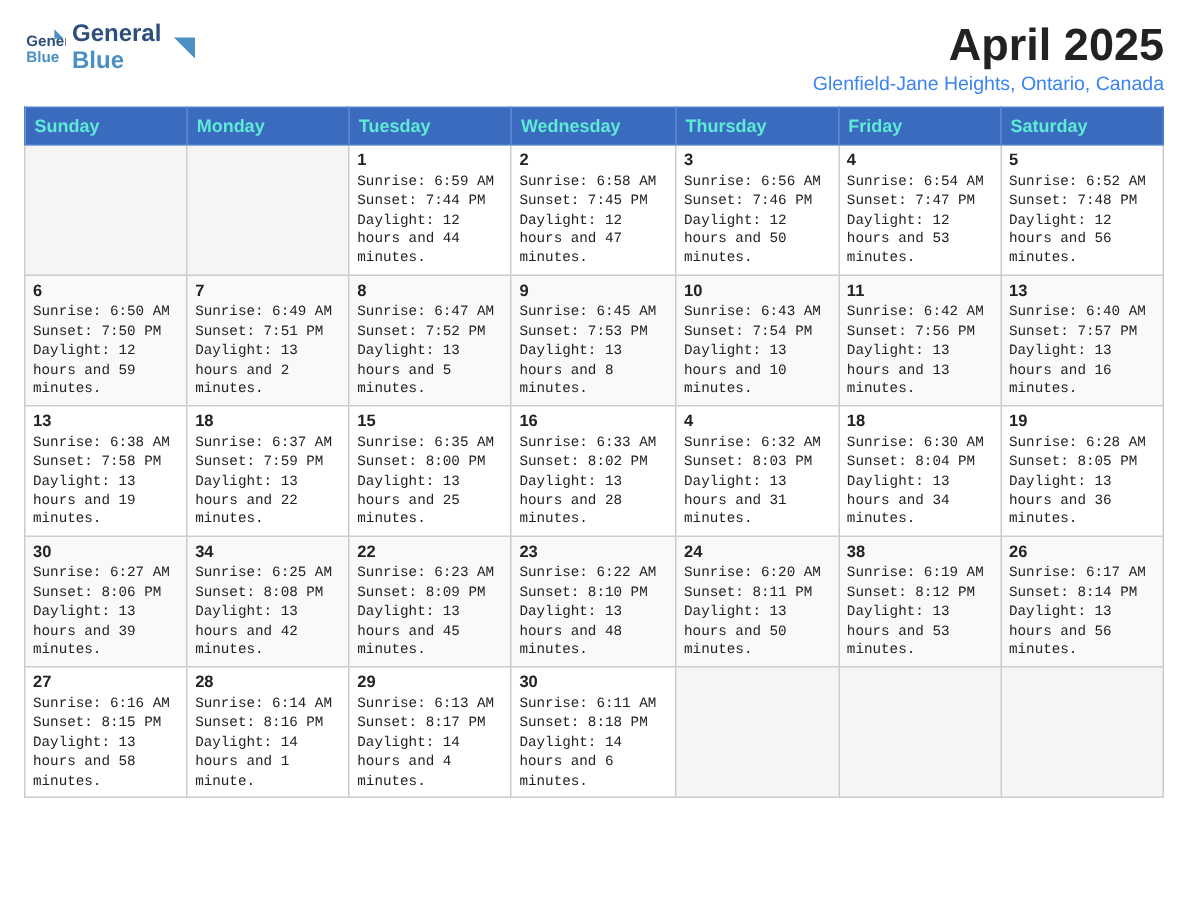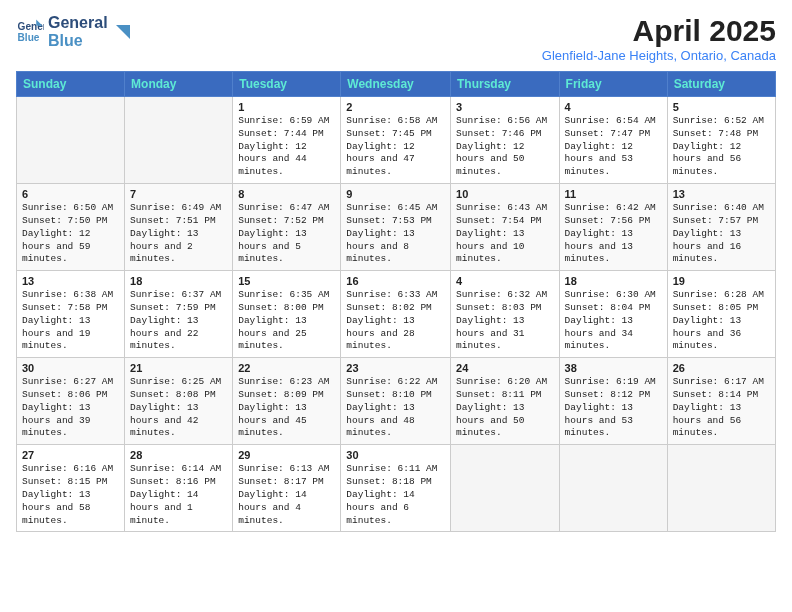--- a/index.html
+++ b/index.html
@@ -209,21 +209,21 @@
             <span class="day-num">19</span>
             <div class="day-info">Sunrise: 6:28 AM<br>Sunset: 8:05 PM<br>Daylight: 13 hours and 36 minutes.</div>
           </td>
         </tr>
         <tr>
           <td>
             <span class="day-num">30</span>
             <div class="day-info">Sunrise: 6:27 AM<br>Sunset: 8:06 PM<br>Daylight: 13 hours and 39 minutes.</div>
           </td>
           <td>
-            <span class="day-num">21</span>
+            <span class="day-num">34</span>
             <div class="day-info">Sunrise: 6:25 AM<br>Sunset: 8:08 PM<br>Daylight: 13 hours and 42 minutes.</div>
           </td>
           <td>
             <span class="day-num">22</span>
             <div class="day-info">Sunrise: 6:23 AM<br>Sunset: 8:09 PM<br>Daylight: 13 hours and 45 minutes.</div>
           </td>
           <td>
             <span class="day-num">23</span>
             <div class="day-info">Sunrise: 6:22 AM<br>Sunset: 8:10 PM<br>Daylight: 13 hours and 48 minutes.</div>
           </td>

